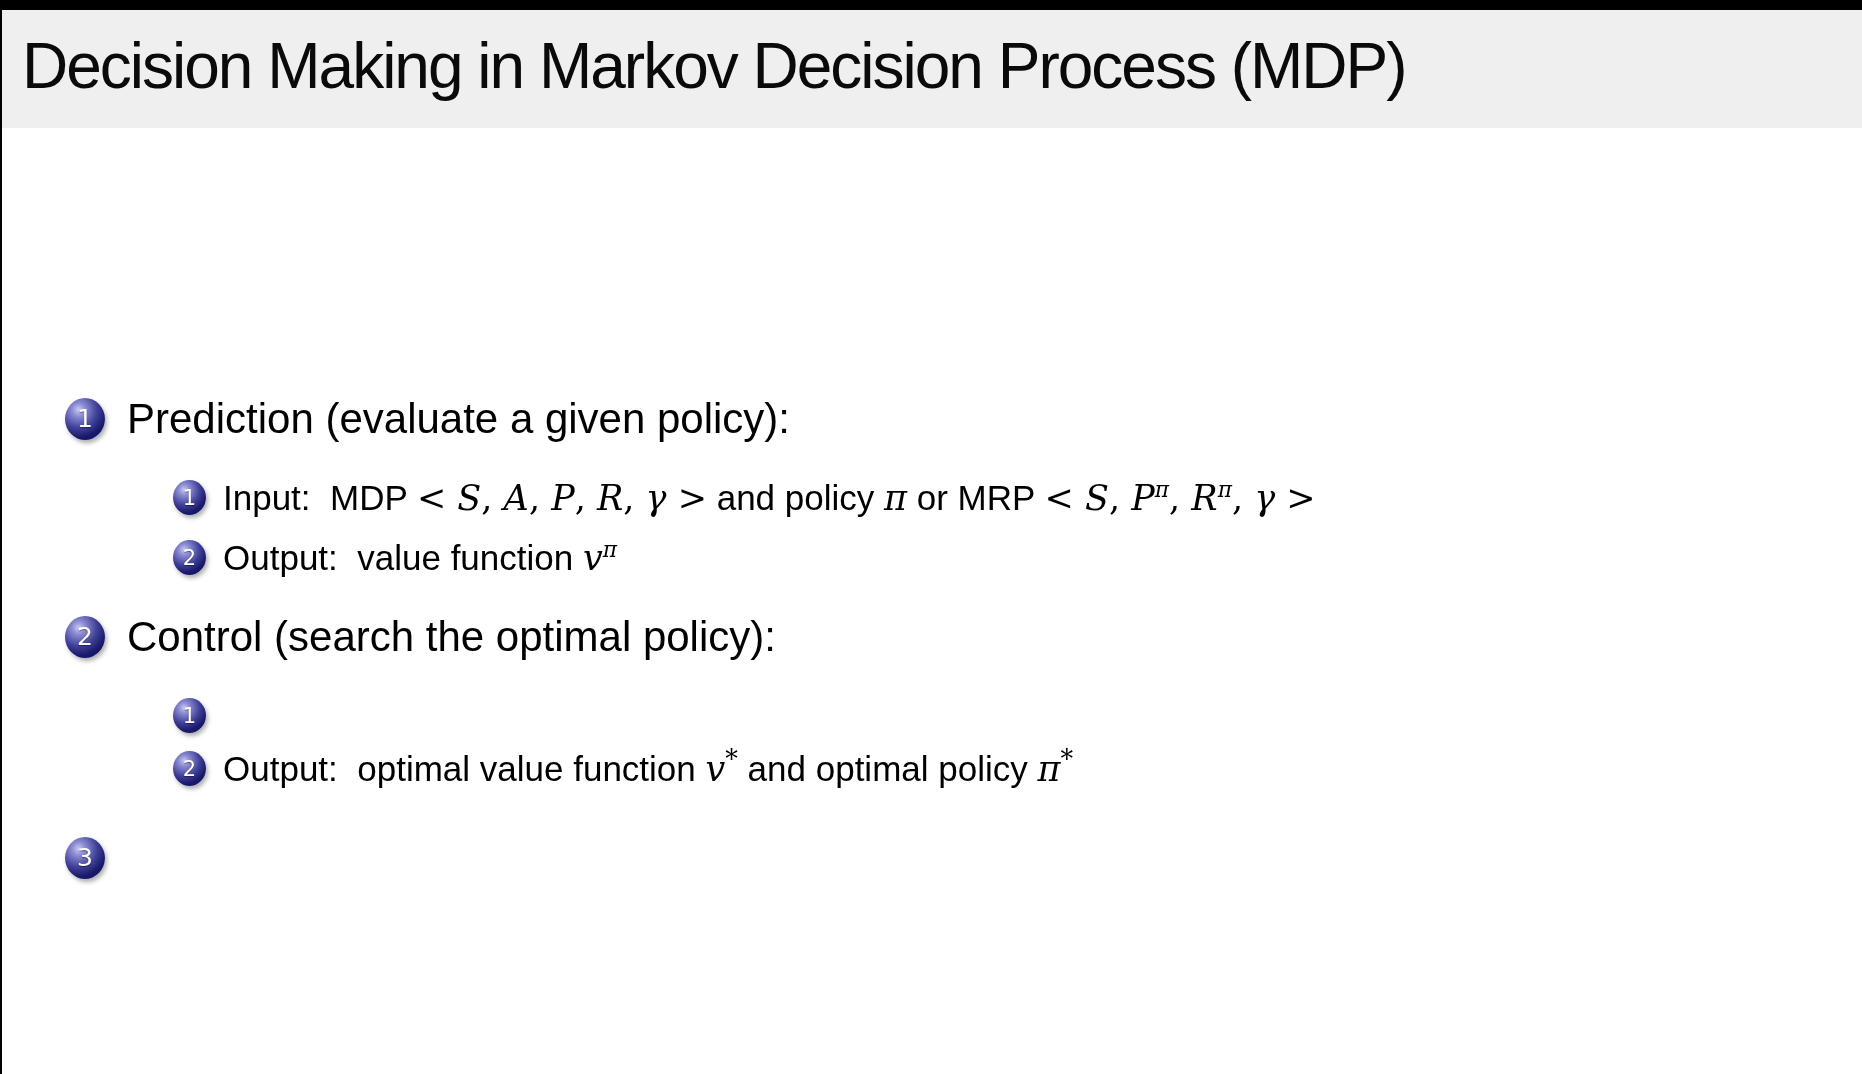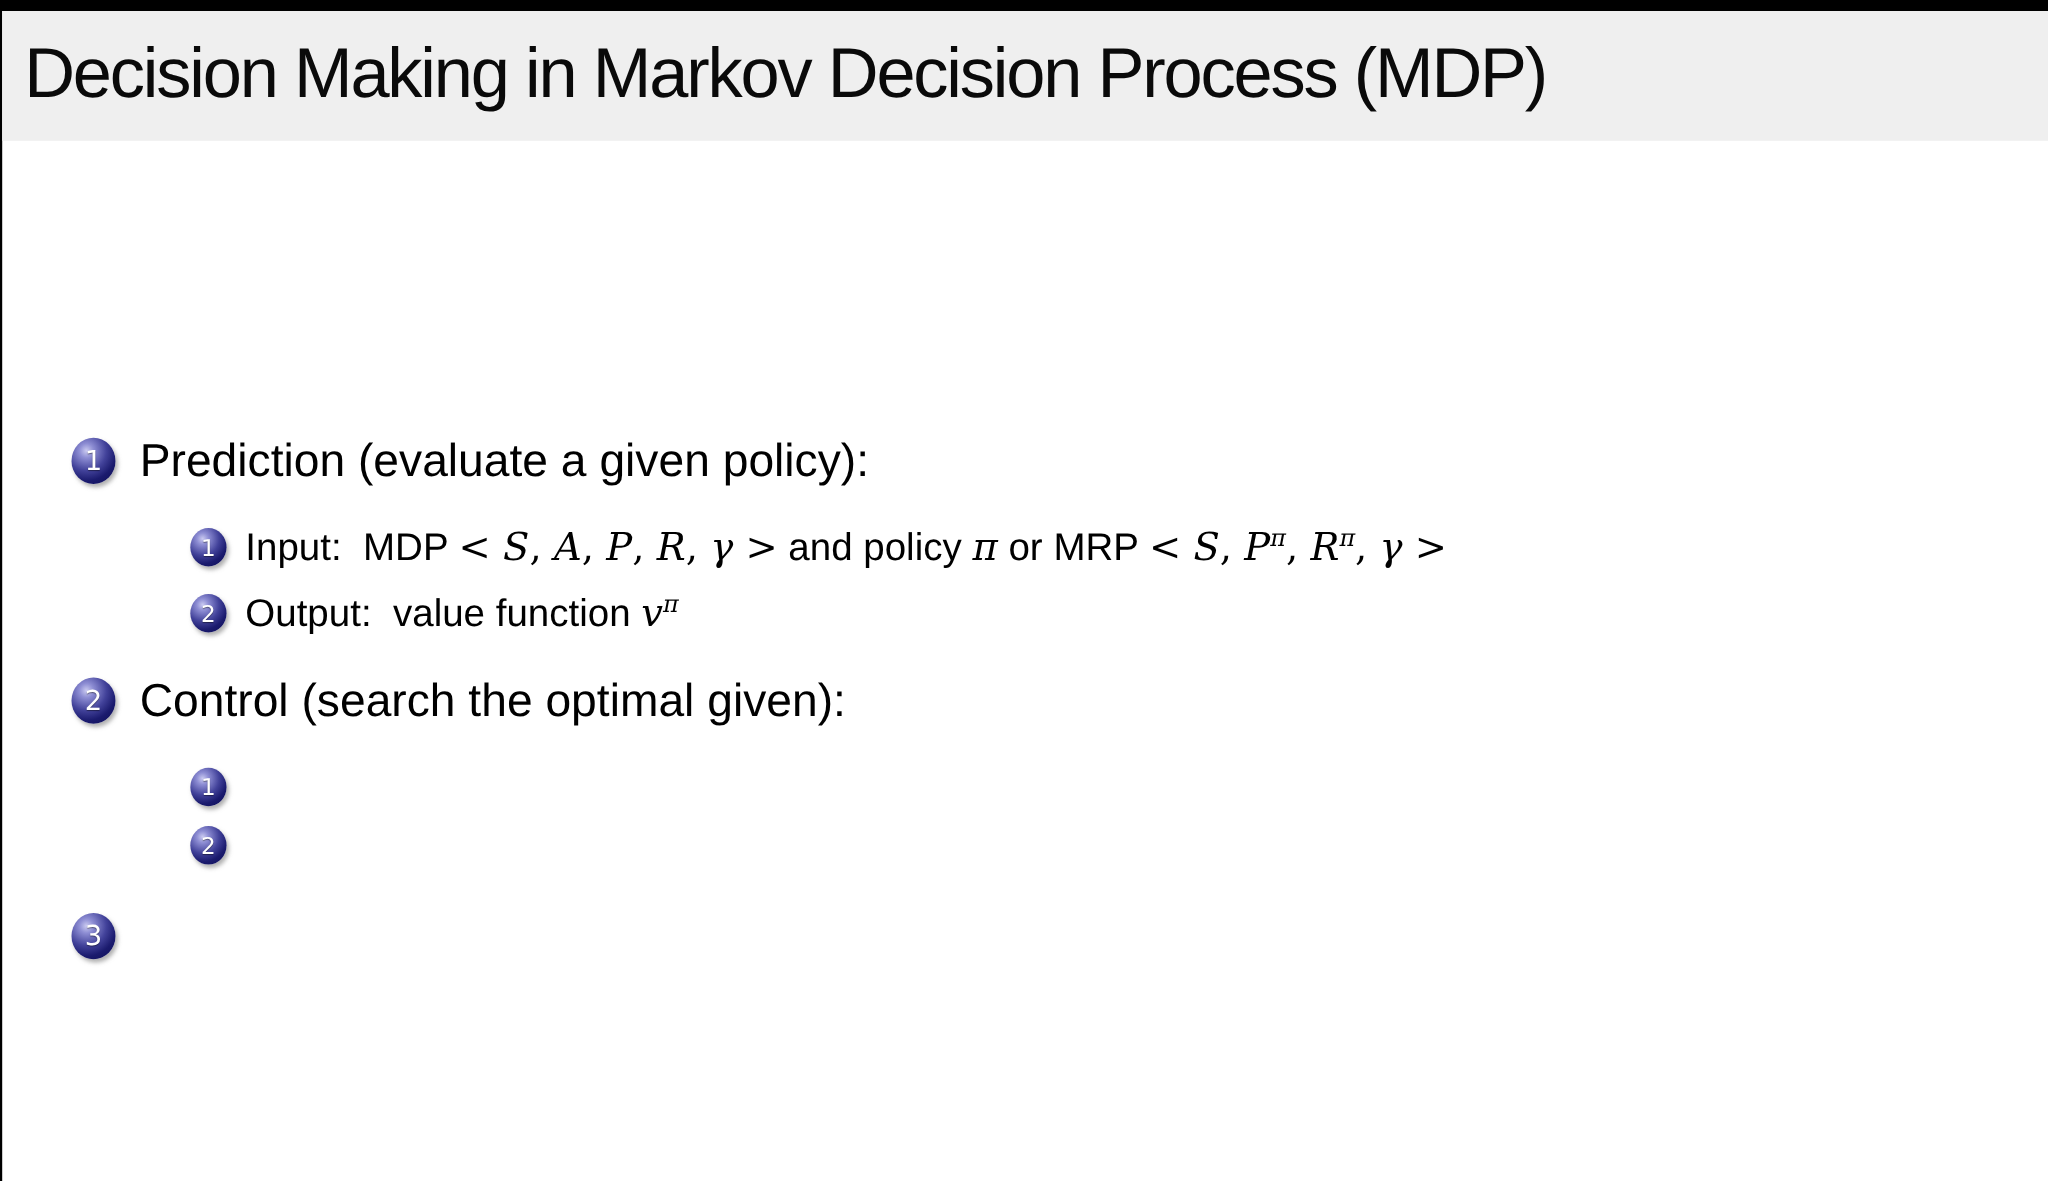--- a/index.html
+++ b/index.html
@@ -151,25 +151,26 @@
       <div class="item l2">
         <span class="ball">1</span>
         <span class="text"><span class="r-t">Input:&nbsp; MDP </span><span class="r-m">&lt; </span><span class="r-cal">S</span><span class="r-m">, </span><span class="r-cal">A</span><span class="r-m">, </span><span class="r-cal">P</span><span class="r-m">, </span><span class="r-cal">R</span><span class="r-m">, </span><span class="r-it">γ</span><span class="r-m"> &gt;</span><span class="r-t"> and policy </span><span class="r-it">π</span><span class="r-t"> or MRP </span><span class="r-m">&lt; </span><span class="r-cal">S</span><span class="r-m">, </span><span class="r-cal">P</span><span class="r-supit">π</span><span class="r-m">, </span><span class="r-cal">R</span><span class="r-supit">π</span><span class="r-m">, </span><span class="r-it">γ</span><span class="r-m"> &gt;</span></span>
       </div>
       <div class="item l2">
         <span class="ball">2</span>
         <span class="text"><span class="r-t">Output:&nbsp; value function </span><span class="r-it">v</span><span class="r-supit">π</span></span>
       </div>
       <div class="item l1">
         <span class="ball">2</span>
-        <span class="text"><span class="r-t">Control (search the optimal given):</span></span>
+        <span class="text"><span class="r-t">Control (search the optimal policy):</span></span>
       </div>
       <div class="item l2">
         <span class="ball">1</span>
       </div>
       <div class="item l2">
         <span class="ball">2</span>
+        <span class="text"><span class="r-t">Output:&nbsp; optimal value function </span><span class="r-it">v</span><span class="r-supm">*</span><span class="r-t"> and optimal policy </span><span class="r-it">π</span><span class="r-supm">*</span></span>
       </div>
       <div class="item l1 multiline">
         <span class="ball">3</span>
       </div>
     </main>
 </div>
 
 </body></html>

